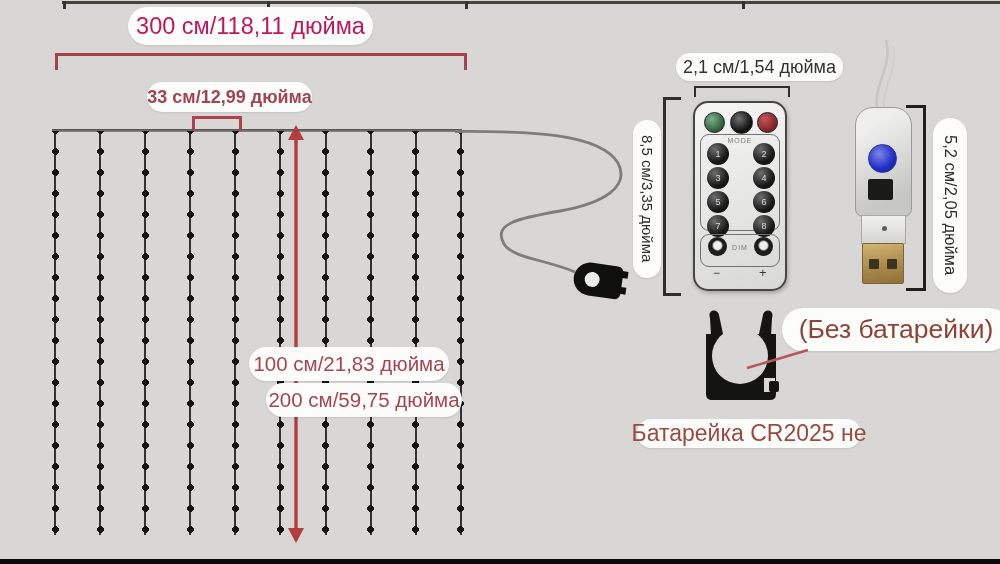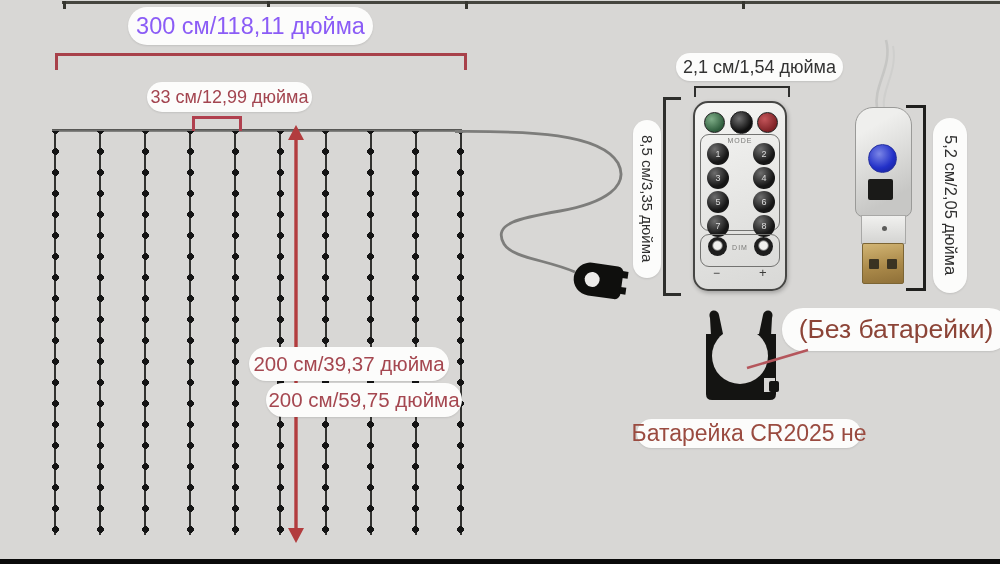--- a/index.html
+++ b/index.html
@@ -29,22 +29,22 @@
   .bracket-dark{position:absolute;border-style:solid;border-color:#2e2e2c;background:transparent;z-index:3;}
   .bracket-remote-top{left:694px;top:86px;width:92px;height:9px;border-width:2.6px 2.6px 0 2.6px;}
   .bracket-remote-left{left:663px;top:97px;width:15px;height:193px;border-width:3px 0 3px 3px;}
   .bracket-usb-right{left:906px;top:105px;width:17px;height:180px;border-width:3.4px 3.4px 3.4px 0;border-color:#1f1f1d;}
   
   .pill{
     position:absolute;background:#fcfcfb;border-radius:19px;z-index:5;
     display:flex;align-items:center;justify-content:center;
     box-shadow:0 1px 2px rgba(0,0,0,.10);white-space:nowrap;
   }
-  .pill-title{left:128px;top:7px;width:245px;height:38px;font-size:23.5px;color:#8b5cf6;}
-  .pill-spacing{left:147px;top:82px;width:165px;height:30px;font-size:18px;color:#a34550;border-radius:15px;}
+  .pill-title{left:128px;top:7px;width:245px;height:38px;font-size:23.5px;color:#be185d;}
+  .pill-spacing{left:147px;top:82px;width:165px;height:30px;font-size:18px;color:#a34550;border-radius:15px;font-weight:bold;}
   .pill-len{font-size:20.5px;color:#a54750;border-radius:17px;}
   .pill-len100{left:249px;top:347px;width:200px;height:34px;}
   .pill-len200{left:266px;top:383px;width:196px;height:34px;}
   .pill-len300{left:277px;top:418px;width:191px;height:34px;}
   .pill-remote-w{left:676px;top:53px;width:167px;height:28px;font-size:18px;color:#333;border-radius:14px;}
   .pill-vert{writing-mode:vertical-rl;text-orientation:mixed;color:#2e2e2e;}
   .pill-remote-h{left:633px;top:120px;width:28px;height:158px;font-size:15px;border-radius:14px;}
   .pill-usb-h{left:933px;top:118px;width:34px;height:175px;font-size:16.5px;border-radius:17px;}
   .pill-nobatt{left:782px;top:308px;width:228px;height:43px;font-size:26.5px;color:#8c4437;border-radius:21px;}
   .pill-note1{left:637px;top:419px;width:224px;height:29px;font-size:23px;color:#9a4b40;}
@@ -153,21 +153,21 @@
   </svg>
 
   <div class="bracket-red bracket-300"></div>
   <div class="bracket-red bracket-33"></div>
   <div class="bracket-dark bracket-remote-top"></div>
   <div class="bracket-dark bracket-remote-left"></div>
   <div class="bracket-dark bracket-usb-right"></div>
 
   <div class="pill pill-title">300 см/118,11 дюйма</div>
   <div class="pill pill-spacing">33 см/12,99 дюйма</div>
-  <div class="pill pill-len pill-len100">200 см/39,37 дюйма</div>
+  <div class="pill pill-len pill-len100">100 см/21,83 дюйма</div>
   <div class="pill pill-len pill-len200">200 см/59,75 дюйма</div>
   <div class="pill pill-remote-w">2,1 см/1,54 дюйма</div>
   <div class="pill pill-vert pill-remote-h">8,5 см/3,35 дюйма</div>
   <div class="pill pill-vert pill-usb-h">5,2 см/2,05 дюйма</div>
   <div class="pill pill-nobatt">(Без батарейки)</div>
   <div class="pill pill-note1">Батарейка CR2025 не</div>
 
   <div class="remote">
     <div class="rc-top rc-green"></div>
     <div class="rc-top rc-black"></div>

